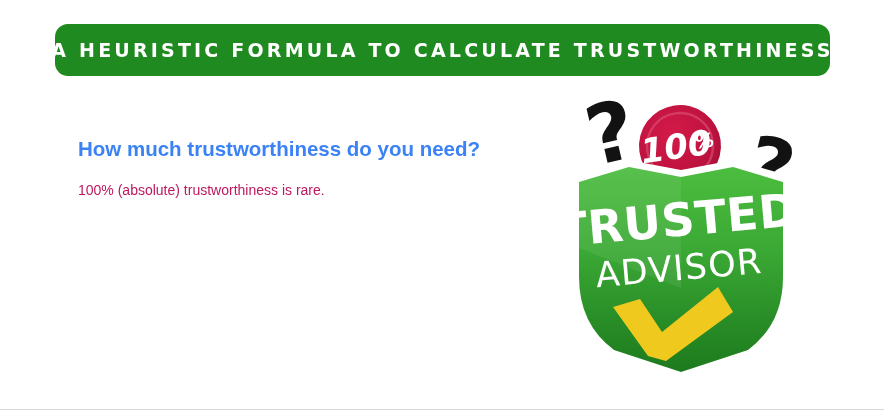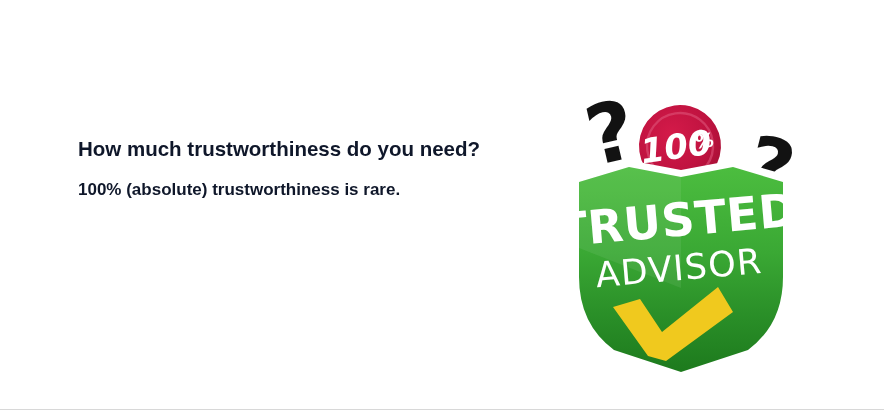--- a/index.html
+++ b/index.html
@@ -47,33 +47,33 @@
 
   
   .copy-block {
     position: absolute;
     left: 78px;
   }
   .block-1 { top: 136px; }
   .block-2 { top: 247px; }
 
   .q-line {
-    color: #0f172a;
+    color: #3b82f6;
     font-family: "Liberation Sans", sans-serif;
     font-weight: bold;
     font-size: 20.5px;
     line-height: 26px;
     white-space: nowrap;
     margin: 0;
   }
   .a-line {
-    color: #0f172a;
+    color: #be185d;
     font-family: "Liberation Sans", sans-serif;
-    font-weight: bold;
-    font-size: 17px;
+    font-weight: normal;
+    font-size: 14px;
     line-height: 26px;
     white-space: nowrap;
     margin: 15px 0 0 0;
   }
 
   
   .badge-group {
     position: absolute;
     left: 556px;
     top: 88px;
@@ -90,20 +90,23 @@
     font-family: "DejaVu Sans", sans-serif;
     font-weight: bold;
     fill: #121212;
   }
 </style>
 </head>
 <body>
 
 <div id="slide">
 
+  <div class="title-banner">
+    <span class="title-banner-text">A HEURISTIC FORMULA TO CALCULATE TRUSTWORTHINESS</span>
+  </div>
 
   <div class="copy-block block-1">
     <p class="q-line">How much trustworthiness do you need?</p>
     <p class="a-line">100% (absolute) trustworthiness is rare.</p>
   </div>
 
 
   <div class="badge-group">
     <svg viewBox="0 0 250 292" xmlns="http://www.w3.org/2000/svg">
       <defs>

